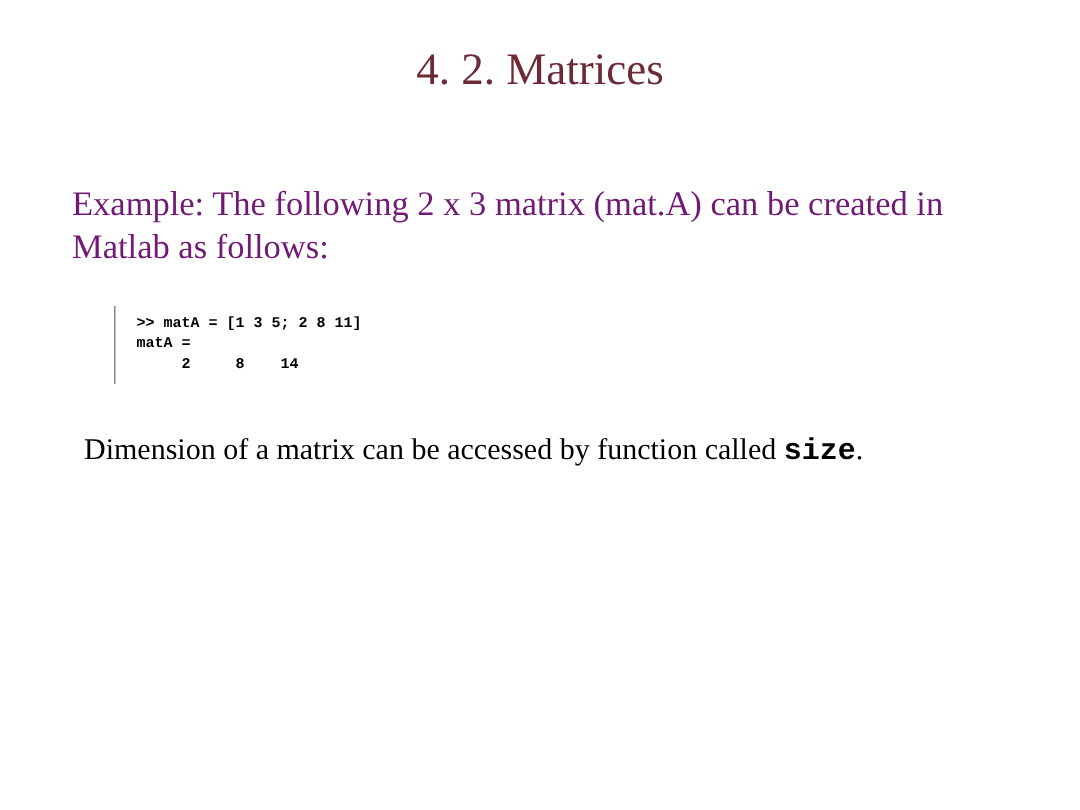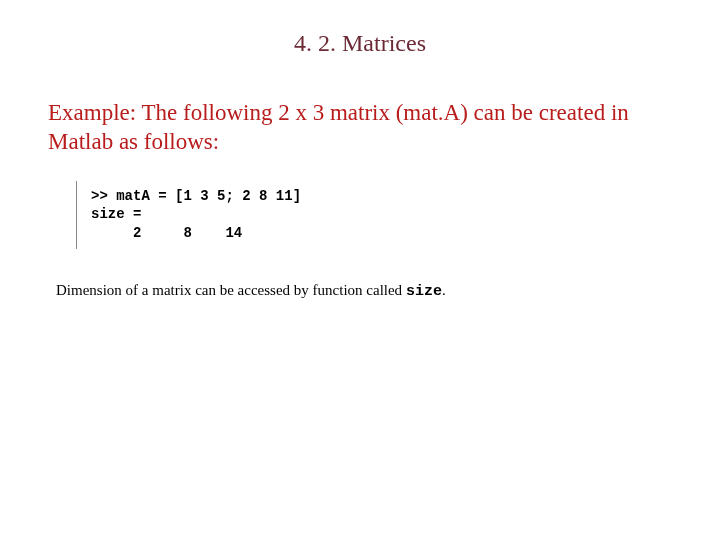--- a/index.html
+++ b/index.html
@@ -10,48 +10,48 @@
       font-family: Georgia, 'Times New Roman', serif;
       background: #ffffff;
       color: #000000;
       position: relative;
     }
     .slide {
       padding: 30px 48px 0 48px;
     }
     .title {
       text-align: center;
-      font-size: 24px;
+      font-size: 30px;
       color: #6b2a35;
-      margin-bottom: 42px;
+      margin-bottom: 58px;
       font-family: Georgia, serif;
     }
     .para {
       font-size: 23px;
-      color: #b91c1c;
+      color: #701a75;
       line-height: 1.25;
       margin-bottom: 24px;
       font-family: Georgia, serif;
     }
     .para2 {
-      font-size: 15px;
+      font-size: 20px;
       color: #000000;
       line-height: 1.25;
       margin-top: 32px;
       font-family: Georgia, serif;
       padding-left: 8px;
     }
     .code-block {
       border-left: 1px solid #888;
       padding: 6px 0 6px 14px;
       margin-left: 28px;
       margin-top: 18px;
       margin-bottom: 10px;
       font-family: 'Courier New', monospace;
-      font-size: 14px;
+      font-size: 10px;
       line-height: 1.35;
       font-weight: bold;
       color: #000;
     }
     .code-line {
       white-space: pre;
     }
     .mono-inline {
       font-family: 'Courier New', monospace;
       font-weight: bold;
@@ -61,21 +61,21 @@
 <body>
 
 <div class="slide">
   <div class="title">4. 2. Matrices</div>
 
   <div class="para">Example: The following 2 x 3 matrix (mat.A) can be created in Matlab as follows:</div>
 
   <div class="code-block">
     <div class="code-line">&gt;&gt; matA = [1 3 5; 2 8 11]</div>
     <div class="code-line"></div>
-    <div class="code-line">size =</div>
+    <div class="code-line">matA =</div>
     <div class="code-line"></div>
     <div class="code-line">     2     8    14</div>
   </div>
 
   <div class="para2">
     <span>Dimension of a matrix can be accessed by function called </span><span class="mono-inline">size</span><span>.</span>
   </div>
 </div>
 
 </body></html>

